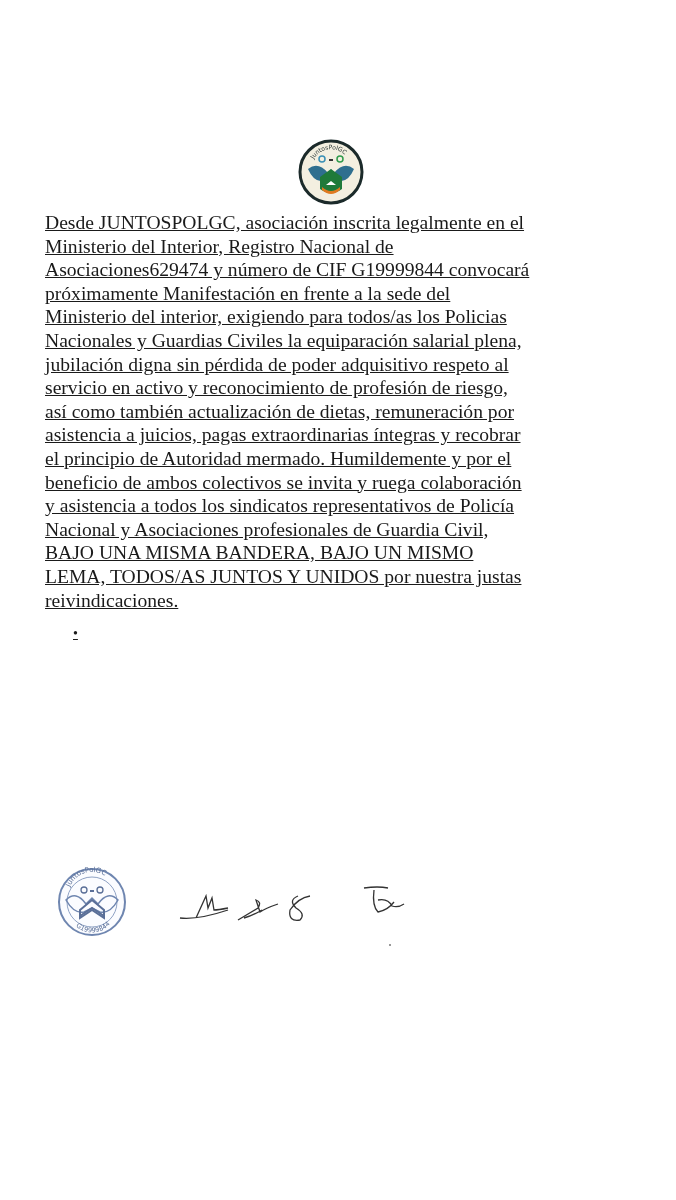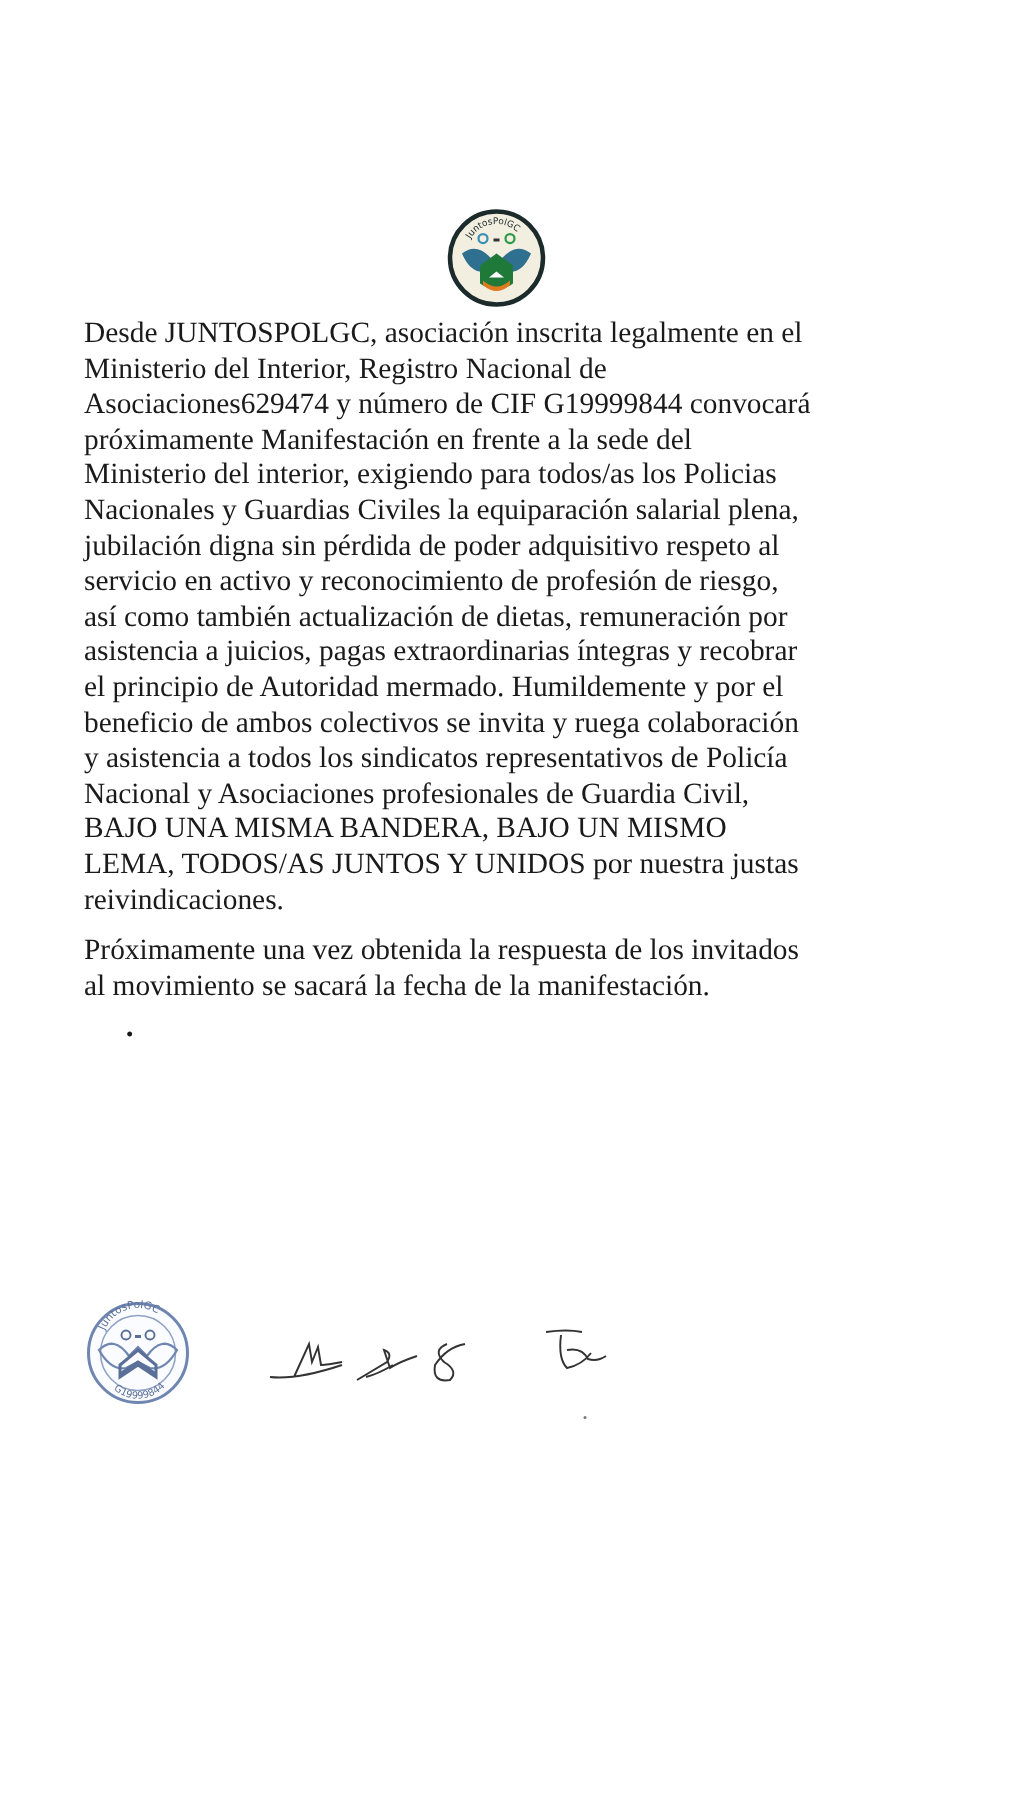--- a/index.html
+++ b/index.html
@@ -1,20 +1,20 @@
 <!DOCTYPE html>
 <html><head>
 <meta charset="utf-8">
 <style>
   html, body { margin: 0; padding: 0; background: #ffffff; }
   body { width: 676px; height: 1200px; position: relative; overflow: hidden;
          font-family: "Liberation Serif", "DejaVu Serif", serif; color: #1a1a1a; }
   .logo-top { position: absolute; left: 298px; top: 139px; width: 66px; height: 66px; }
-  .content { position: absolute; left: 56px; top: 211px; width: 620px;
-             font-size: 19.6px; line-height: 23.6px; }
+  .content { position: absolute; left: 45px; top: 211px; width: 620px;
+             font-size: 19.6px; line-height: 23.6px; text-decoration: underline; }
   .para { margin: 0 0 10px 0; white-space: pre-line; }
   .bullet-row { display: flex; margin-left: 28px; margin-top: 6px; }
   .bullet-dot { width: 12px; flex: none; font-size: 14px; line-height: 23.6px; }
   .bullet-text { white-space: pre-line; }
   .logo-bottom { position: absolute; left: 56px; top: 866px; width: 72px; height: 72px; }
   .signatures { position: absolute; left: 178px; top: 880px; width: 240px; height: 50px; }
   .dot-mark { position: absolute; left: 389px; top: 944px; width: 2px; height: 2px; background: #777; border-radius: 50%; }
 </style>
 </head>
 <body>
@@ -43,22 +43,20 @@
 servicio en activo y reconocimiento  de profesión de riesgo,
 así como también actualización de dietas, remuneración por
 asistencia a juicios, pagas extraordinarias íntegras y recobrar
 el principio de Autoridad mermado. Humildemente y por el
 beneficio de ambos colectivos se invita y ruega colaboración
 y asistencia a todos los sindicatos representativos de Policía
 Nacional y Asociaciones profesionales de Guardia Civil,
 BAJO UNA MISMA BANDERA, BAJO UN MISMO
 LEMA, TODOS/AS JUNTOS Y UNIDOS por nuestra justas
 reivindicaciones.</p>
-  <p class="para">Próximamente una vez obtenida la respuesta de los invitados
-al movimiento se sacará la fecha de la manifestación.</p>
   <div class="bullet-row">
     <span class="bullet-dot">•</span>
   </div>
 </div>
 
 <svg class="logo-bottom" viewBox="0 0 72 72">
   <circle cx="36" cy="36" r="33" fill="#fbfcff" stroke="#6f86b0" stroke-width="2"></circle>
   <circle cx="36" cy="36" r="25" fill="none" stroke="#8fa2c4" stroke-width="1"></circle>
   <path d="M10 34 Q20 24 30 38 L36 32 L42 38 Q52 24 62 34 Q54 48 44 46 L36 42 L28 46 Q18 48 10 34Z" fill="none" stroke="#6f86b0" stroke-width="1.5"></path>
   <path d="M24 44 L36 34 L48 44 L48 52 L36 44 L24 52Z" fill="none" stroke="#5a6f98" stroke-width="2"></path>

